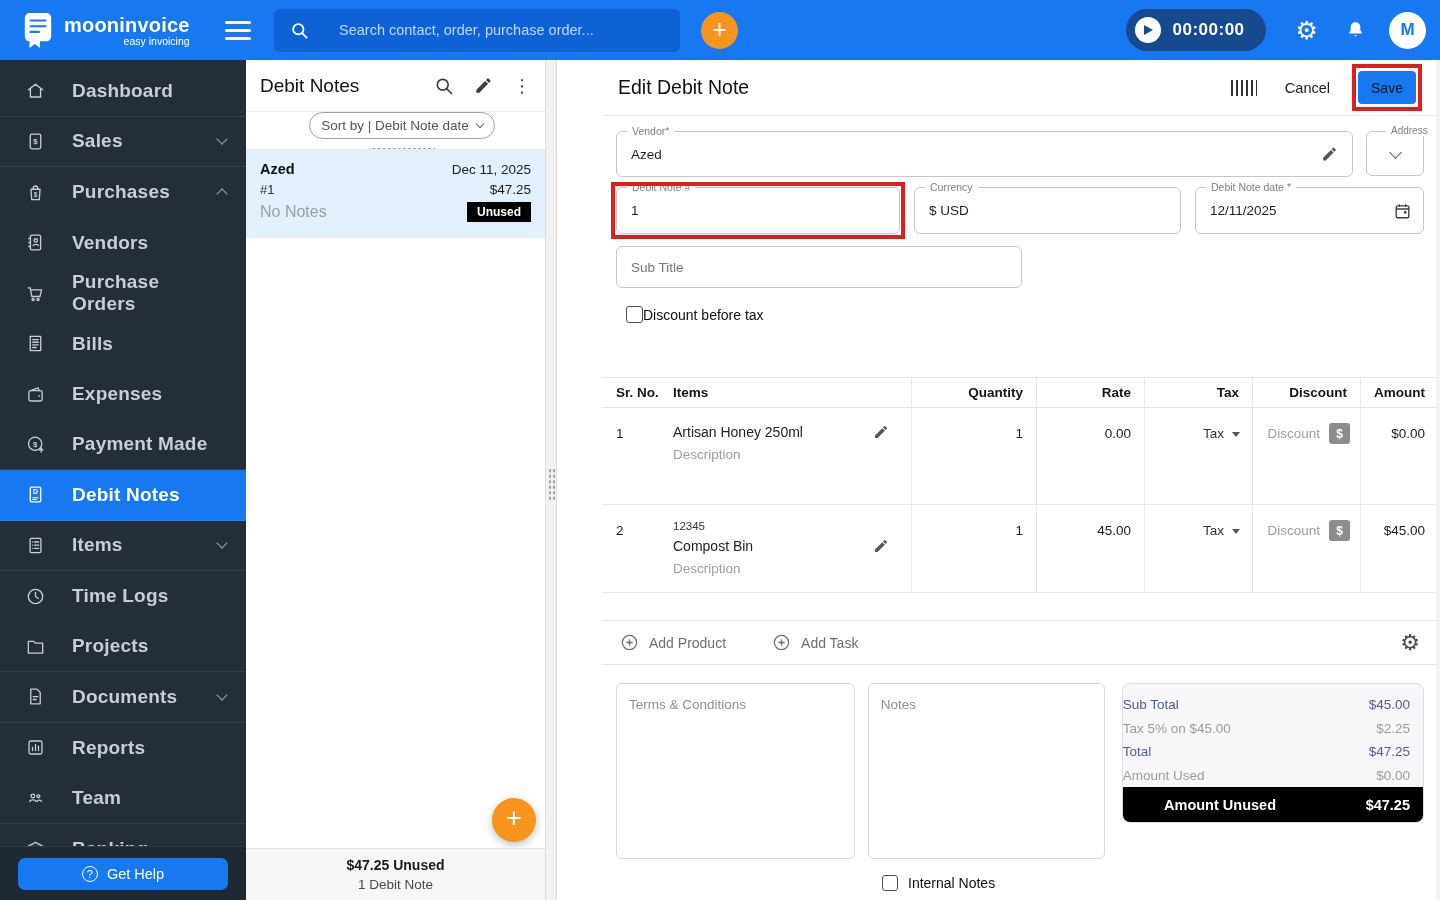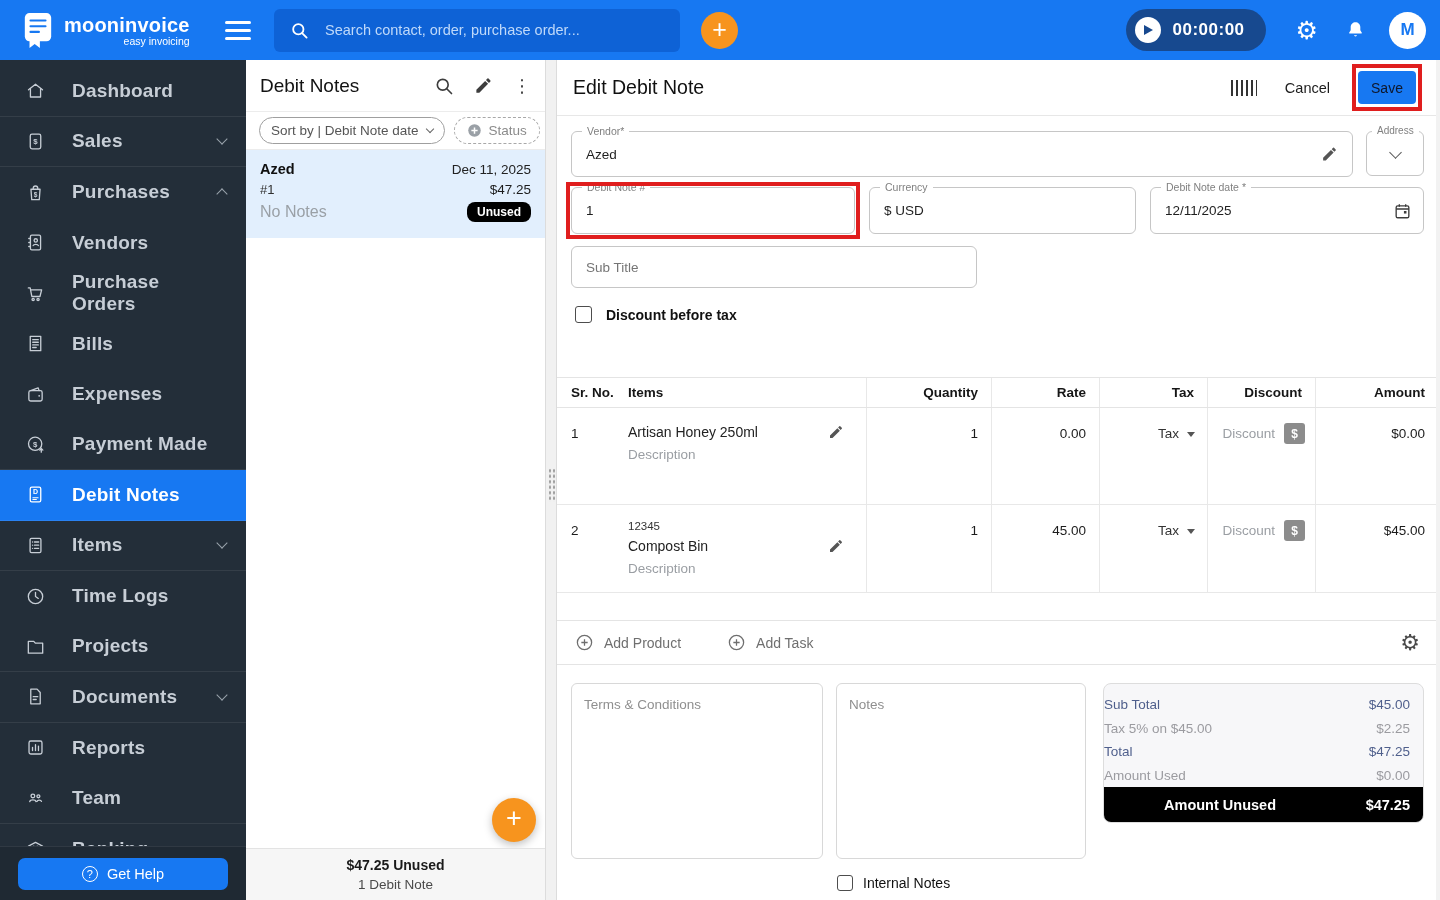--- a/index.html
+++ b/index.html
@@ -11,21 +11,21 @@
   .topbar { height:60px; background:#1778F2; display:flex; align-items:center;
     padding:0 14px 0 22px; flex:none; }
   .brand { display:flex; align-items:center; gap:10px; width:182px; flex:none; }
   .brand-text { color:#fff; }
   .brand-name { font-size:20px; font-weight:bold; letter-spacing:.2px; line-height:22px; }
   .brand-tag { font-size:10.5px; text-align:right; line-height:11px; }
   .hamburger { width:26px; height:19px; display:flex; flex-direction:column;
     justify-content:space-between; margin-left:21px; cursor:pointer; flex:none; }
   .hamburger span { height:3px; background:#fff; border-radius:2px; }
   .searchbar { width:406px; height:43px; background:#0E62D6; border-radius:6px;
-    display:flex; align-items:center; padding:0 16px; gap:16px; margin-left:23px; flex:none; }
+    display:flex; align-items:center; padding:0 16px; gap:30px; margin-left:23px; flex:none; }
   .search-ph { color:#BFD9FA; font-size:14.5px; }
   .top-add { width:37px; height:37px; border-radius:50%; background:#F7941E; color:#fff;
     display:flex; align-items:center; justify-content:center; font-size:25px; line-height:1;
     margin-left:21px; flex:none; padding-bottom:2px; }
   .timer { margin-left:auto; height:42px; border-radius:21px; background:#17498F; color:#fff;
     display:flex; align-items:center; gap:12px; padding:0 21px 0 9px; font-size:17px;
     font-weight:bold; letter-spacing:.5px; flex:none; }
   .play-circle { width:26px; height:26px; border-radius:50%; background:#fff;
     display:flex; align-items:center; justify-content:center; }
   .play-tri { width:0; height:0; border-left:9px solid #17498F; border-top:5.5px solid transparent;
@@ -61,54 +61,54 @@
     display:flex; align-items:center; justify-content:center; }
 
   
   .list-panel { width:299px; background:#fff; position:relative; flex:none; overflow:hidden; }
   .lp-header { height:52px; display:flex; align-items:center; padding:0 14px;
     border-bottom:1px solid #ececec; }
   .lp-title { font-size:19px; font-weight:500; color:#121212; }
   .lp-icons { margin-left:auto; display:flex; align-items:center; gap:20px; }
   .lp-icons .dots { font-size:18px; color:#3d3d3d; line-height:1; letter-spacing:0; }
   .lp-filters { height:38px; display:flex; align-items:center; gap:9px; padding-left:13px;
-    border-bottom:1px solid #ececec; overflow:hidden; }
+    border-bottom:1px solid #ececec; overflow:hidden;flex-direction:column; }
   .pill { height:27px; border-radius:14px; display:flex; align-items:center; font-size:13.5px; flex:none; }
   .pill.sort { border:1px solid #9f9f9f; color:#555; padding:0 11px; gap:8px; }
   .pill.status { border:1px dashed #a8a8a8; color:#8b8b8b; padding:0 12px; gap:7px; }
   .chev-p { width:6px; height:6px; border-right:1.5px solid #666; border-bottom:1.5px solid #666;
     transform:rotate(45deg); margin-top:-3px; }
   .entry { background:#E2EFFD; height:88px; padding:11px 14px 0; cursor:pointer; }
   .erow { display:flex; justify-content:space-between; align-items:center; margin-bottom:5px; }
   .e-vendor { font-size:14.5px; font-weight:bold; color:#101010; }
   .e-date { font-size:13.5px; color:#222; }
   .e-num { font-size:13px; color:#2f2f2f; }
   .e-amt { font-size:13.5px; color:#1c1c1c; }
   .e-notes { font-size:16px; color:#9aa0a6; }
   .badge { background:#000; color:#fff; font-size:12px; font-weight:bold; height:20px;
-    padding:0 10px; border-radius:8px; display:flex; align-items:center;margin-left:41px; }
+    padding:0 10px; border-radius:0; display:flex; align-items:center;margin-left:41px; }
   .lp-fab { position:absolute; right:9px; bottom:58px; width:44px; height:44px; border-radius:50%;
     background:#F7941E; color:#fff; display:flex; align-items:center; justify-content:center;
     font-size:27px; line-height:1; padding-bottom:3px; box-shadow:0 3px 8px rgba(0,0,0,.25); cursor:pointer; }
   .lp-footer { position:absolute; left:0; right:0; bottom:0; height:52px; background:#F6F6F6;
     border-top:1px solid #e3e3e3; display:flex; flex-direction:column; align-items:center;
     justify-content:center; gap:4px; }
   .lpf1 { font-size:14px; font-weight:bold; color:#1a1a1a; }
   .lpf2 { font-size:13.5px; color:#4a4a4a; }
 
   
   .resize-strip { width:12px; background:#F1F1F1; border-left:1px solid #dcdcdc;
     border-right:1px solid #dcdcdc; flex:none; display:flex; align-items:flex-start;
     justify-content:center; cursor:col-resize; }
   .grip { width:7px; height:34px; margin-top:408px;
     background-image:radial-gradient(#a0a0a0 1px, transparent 1.3px);
     background-size:4px 5.5px; }
 
   
-  .main-panel { flex:1; background:#fff; position:relative; overflow:hidden; }
+  .main-panel { flex:1; background:#fff; position:relative; overflow:hidden;padding-left:45px; }
   .scroll-track { position:absolute; top:0; right:0; bottom:0; width:4px; background:#F2F2F2; }
   .main-header { height:56px; border-bottom:1px solid #e7e7e7; display:flex; align-items:center;
     padding:0 16px; }
   .main-title { font-size:19.5px; font-weight:500; color:#101010; }
   .mh-right { margin-left:auto; display:flex; align-items:center; }
   .barcode { width:26px; height:16px; margin-right:28px;
     background:repeating-linear-gradient(90deg,#333 0 2px,transparent 2px 5px); }
   .cancel { font-size:14.5px; color:#1c1c1c; margin-right:28px; cursor:pointer; }
   .save-wrap { position:relative; margin-right:8px; }
   .save-btn { width:58px; height:33px; background:#1778F2; color:#0f172a; border:none; border-radius:4px;
@@ -121,31 +121,31 @@
   .flabel { position:absolute; top:-7px; left:10px; background:#fff; padding:0 5px;
     font-size:10.5px; color:#808080; white-space:nowrap; }
   .fvalue { font-size:13.5px; color:#1f1f1f; padding:0 14px; display:flex; align-items:center;
     height:100%; }
   .fvalue.ph { color:#757575; }
   .f-pencil { position:absolute; right:14px; top:50%; transform:translateY(-50%); display:flex; cursor:pointer; }
   .f-cal { position:absolute; right:11px; top:50%; transform:translateY(-50%); display:flex; cursor:pointer; }
   .row1 { display:flex; gap:13px; margin:15px 16px 0 14px; }
   .vendor-field { flex:1; height:46px; }
   .addr-box { width:58px; height:45px; display:flex; align-items:center; justify-content:center; cursor:pointer; }
-  .addr-box .flabel { left:5px; font-size:10px; }
+  .addr-box .flabel { left:19px; font-size:10px; }
   .chev-f { width:9px; height:9px; border-right:1.8px solid #555; border-bottom:1.8px solid #555;
     transform:rotate(45deg); margin-top:-3px; }
   .row2 { display:flex; gap:14px; margin:10px 16px 0 14px; }
   .dn-wrap { position:relative; width:284px; flex:none; }
   .dn-field { width:100%; height:47px; }
   .cur-field { width:267px; height:47px; flex:none; }
   .date-field { flex:1; height:47px; }
   .row3 { margin:12px 16px 0 14px; }
   .sub-field { width:406px; height:42px; }
-  .cbx-row { display:flex; align-items:center; gap:14px; margin:18px 0 0 18px;font-weight:bold; }
+  .cbx-row { display:flex; align-items:center; margin:18px 0 0 24px; }
   .cbx { width:17px; height:17px; border:1.7px solid #4d4d4d; border-radius:3px; background:#fff;
     flex:none; cursor:pointer; }
   .cbx-label { font-size:14px; color:#111; }
 
   
   .items-table { margin-top:54px; border-top:1px solid #e4e4e4; }
   .thead, .trow { display:grid; grid-template-columns:62px 247px 125px 108px 108px 108px 1fr; }
   .thead { height:30px; border-bottom:1px solid #e4e4e4; }
   .thead > div { display:flex; align-items:center; font-size:13.5px; font-weight:bold; color:#161616; }
   .thead > div:nth-child(n+3), .trow > div:nth-child(n+3) { border-left:1px solid #e8e8e8; }

